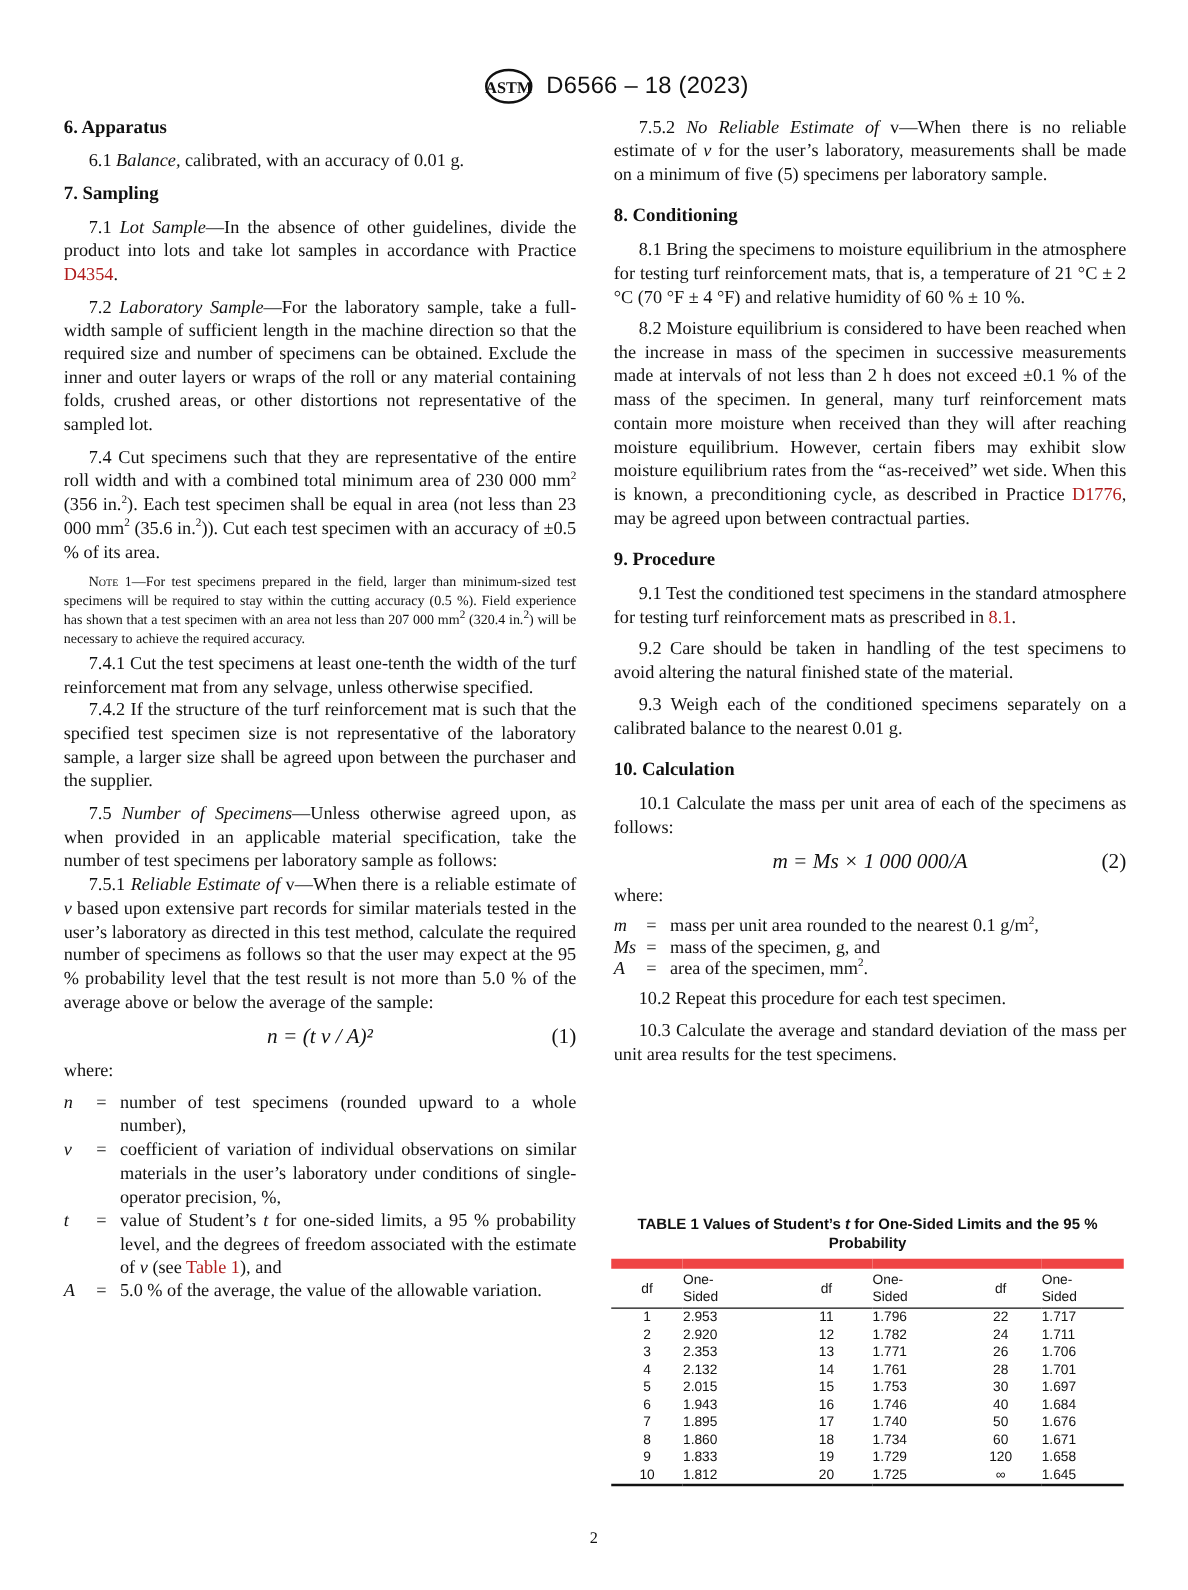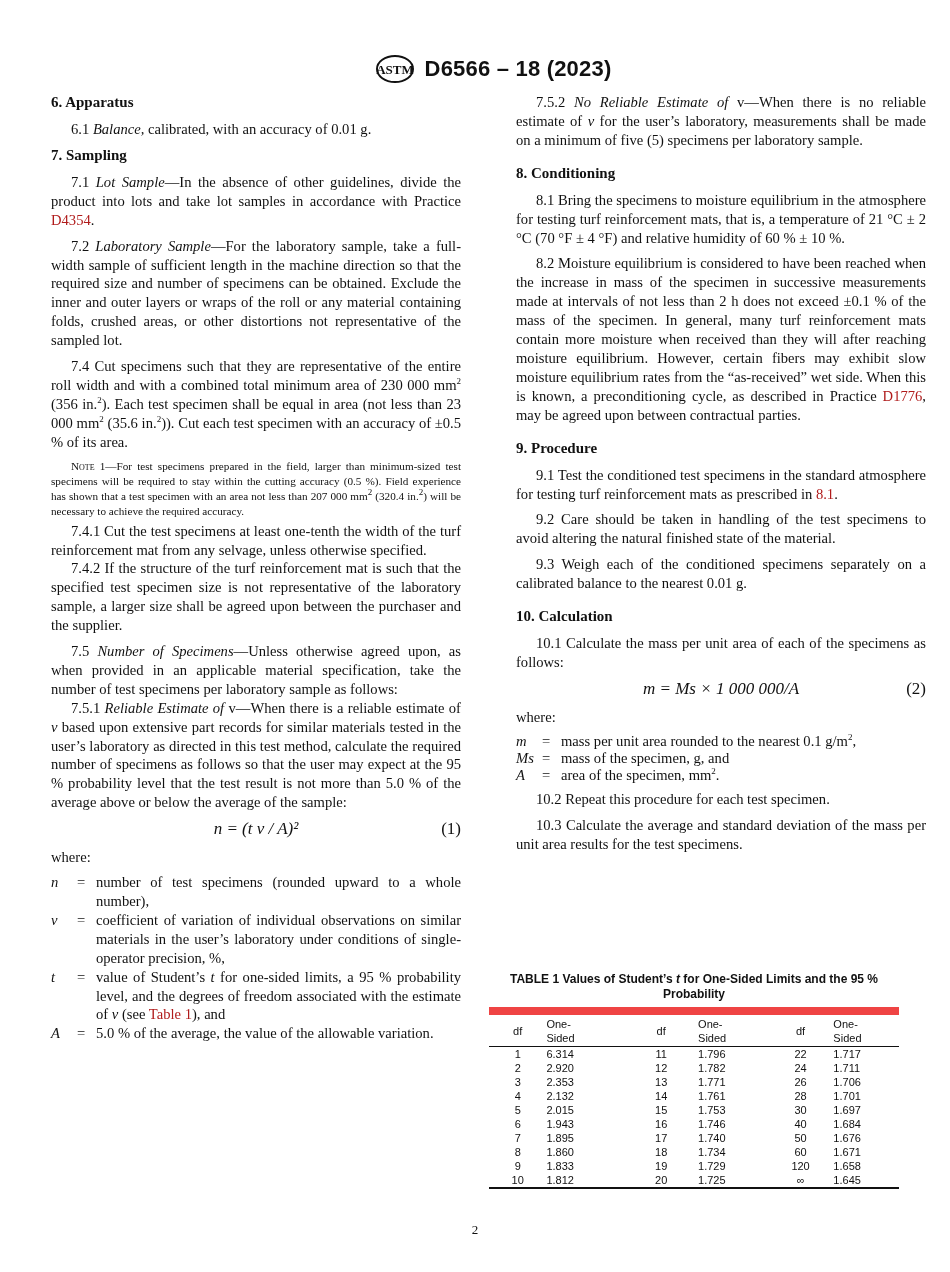--- a/index.html
+++ b/index.html
@@ -1,22 +1,22 @@
 <!DOCTYPE html>
 <html><head>
 <meta charset="utf-8">
 <style>
   html, body { margin: 0; padding: 0; background: #ffffff; }
   body { width: 950px; height: 1272px; position: relative; overflow: hidden; color: #111; font-family: "Liberation Serif", serif; }
   .header { position: absolute; top: 54px; left: 18px; width: 950px; text-align: center; }
   .header .logo { display: inline-block; vertical-align: middle; width: 40px; height: 30px; margin-right: 6px; }
-  .header .title { display: inline-block; vertical-align: middle; font-family: "Liberation Sans", sans-serif; font-weight: bold; font-size: 22px; letter-spacing: 0.2px; }
+  .header .title { display: inline-block; vertical-align: middle; font-family: "Liberation Sans", sans-serif; font-weight: normal; font-size: 19px; letter-spacing: 0.2px; }
   .col { position: absolute; top: 93px; font-size: 14.6px; line-height: 18.9px; text-align: justify; }
   .col.left { left: 51px; width: 410px; }
-  .col.right { left: 516px; width: 410px; }
+  .col.right { left: 491px; width: 410px; }
   h2 { font-size: 15px; font-weight: bold; margin: 0 0 8px 0; line-height: 19px; }
   p { margin: 0 0 7px 0; text-indent: 20px; }
   p.tight { margin-bottom: 0; }
   .it { font-style: italic; }
   .link { color: #b01b1b; }
   .note { font-size: 11.2px; line-height: 15px; text-indent: 20px; margin: 0 0 3px 0; }
   .sc { font-variant: small-caps; }
   .eq { position: relative; text-align: center; font-style: italic; margin: 8px 0 10px 0; height: 18px; font-size: 17px; }
   .eq .num { position: absolute; right: 0; top: 0; font-style: normal; }
   .where { margin: 0 0 6px 0; text-indent: 0; }
@@ -138,21 +138,21 @@
         <th class="v" style="width:19%"><span>One-</span><br><span>Sided</span></th>
         <th style="width:18%">df</th>
         <th class="v" style="width:17%"><span>One-</span><br><span>Sided</span></th>
         <th style="width:16%">df</th>
         <th class="v" style="width:16%"><span>One-</span><br><span>Sided</span></th>
       </tr>
     </thead>
     <tbody>
       <tr>
           <td>1</td>
-          <td class="v">6.314</td>
+          <td class="v">2.953</td>
           <td>11</td>
           <td class="v">1.796</td>
           <td>22</td>
           <td class="v">1.717</td>
         </tr>
       <tr>
           <td>2</td>
           <td class="v">2.920</td>
           <td>12</td>
           <td class="v">1.782</td>

